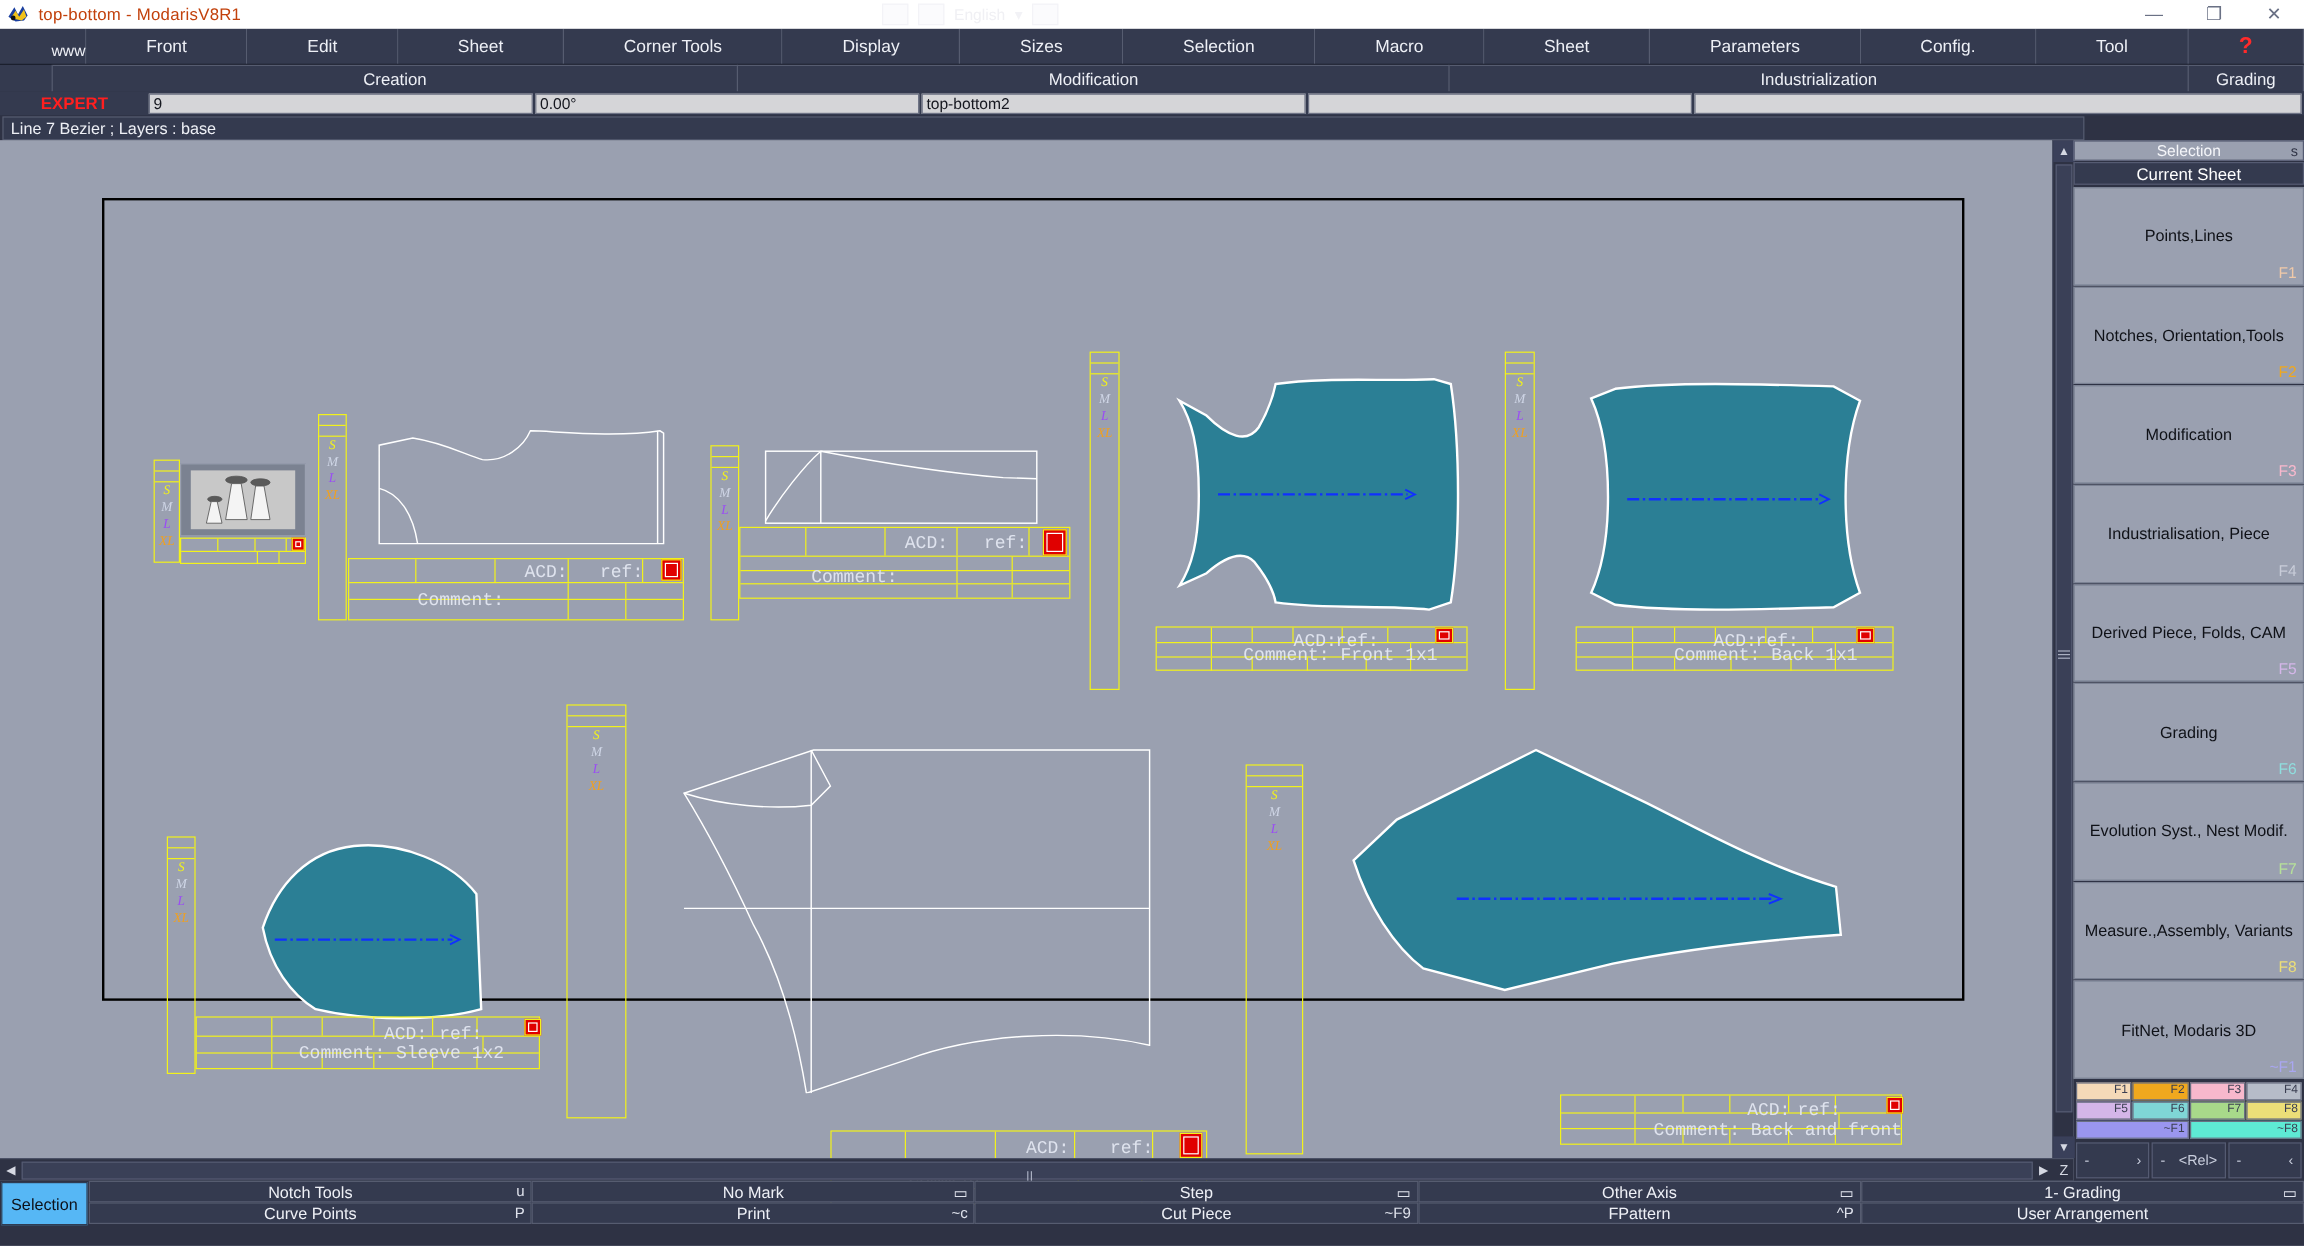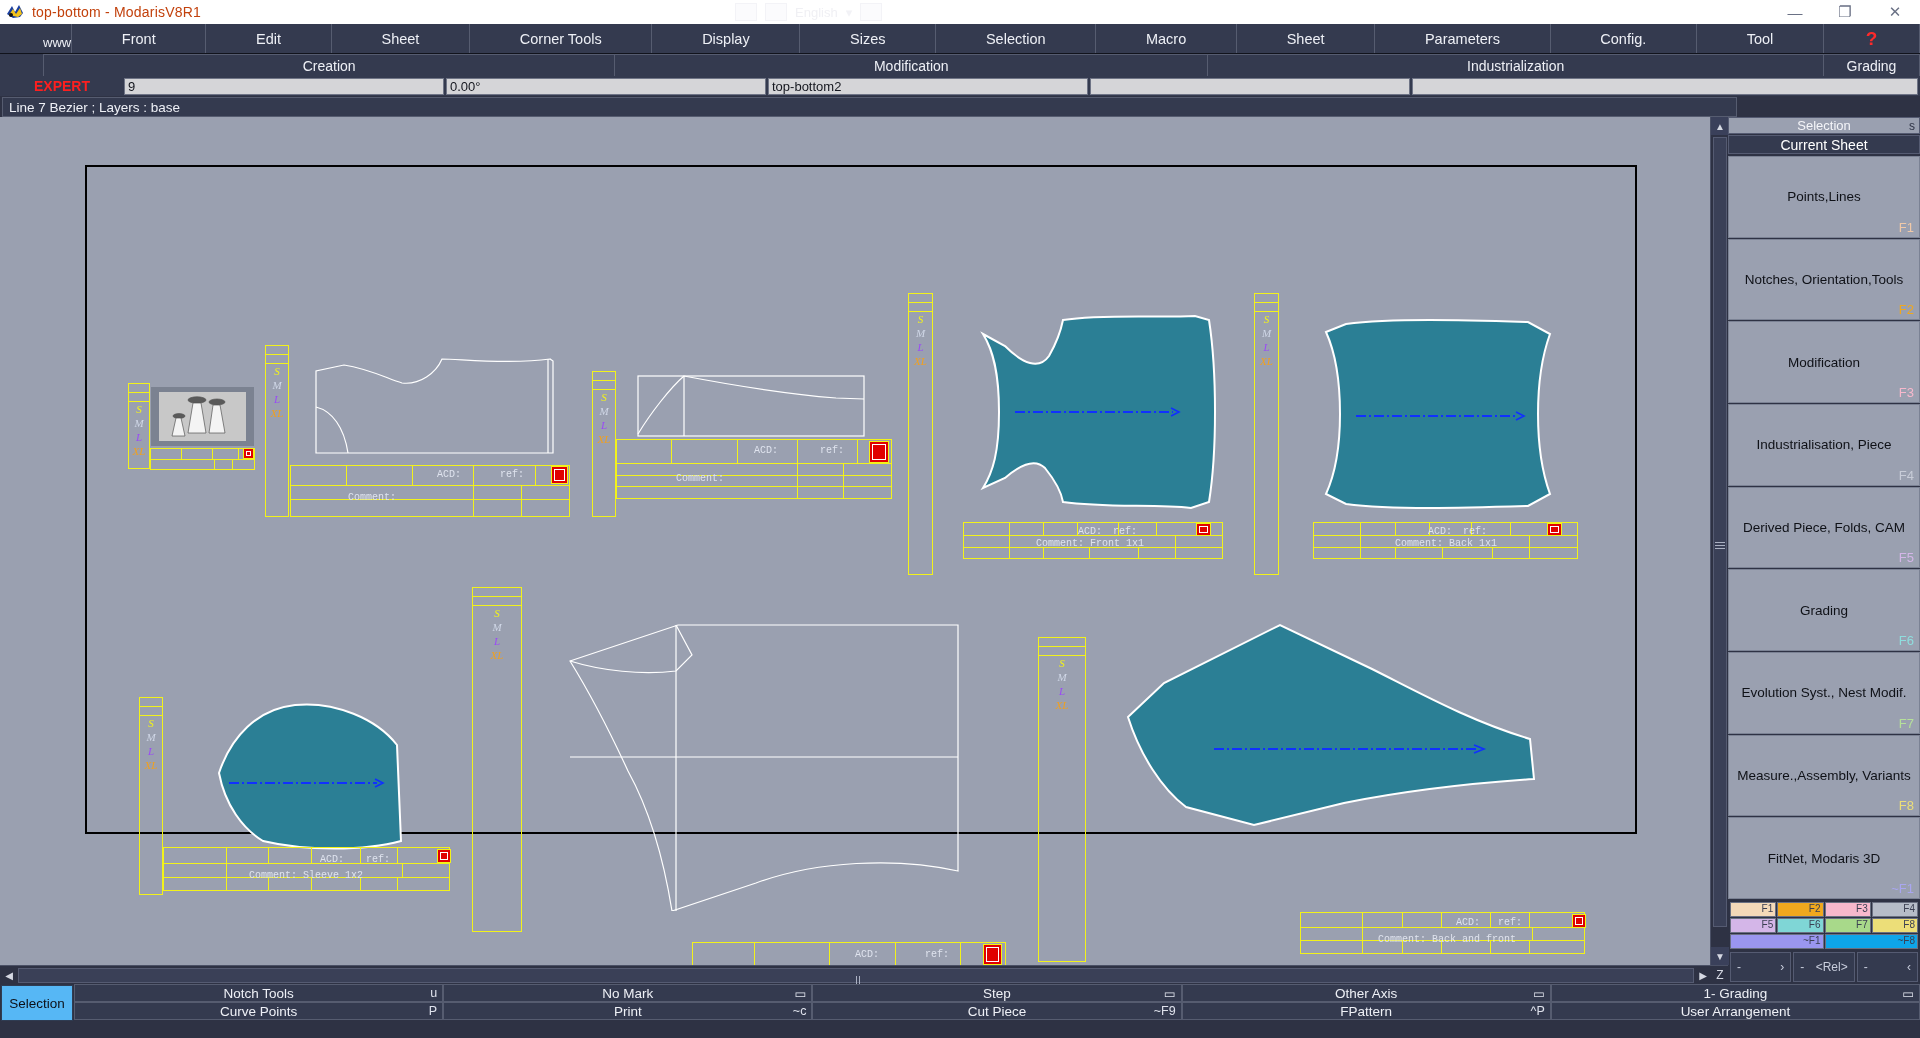--- a/index.html
+++ b/index.html
@@ -154,21 +154,21 @@
   .sizebar .hdr{ width:100%; height:9px; border-bottom:1px solid #f2f21a;}
   .sizebar .hdr2{ width:100%; height:9px; border-bottom:1px solid #f2f21a;}
   .sizebar .sz{ margin-top:1px;}
   .s-s{color:#f2f21a;} .s-m{color:#cfd6e6;} .s-l{color:#9a4cf5;} .s-xl{color:#f0a020;}
   .tbl{ position:absolute; border:1px solid #f2f21a; }
   .tbl .rw{ display:flex; border-bottom:1px solid #f2f21a; }
   .tbl .rw:last-child{ border-bottom:none;}
   .tbl .cl{ border-right:1px solid #f2f21a; height:100%; }
   .tbl .cl:last-child{ border-right:none;}
   .lbl{ position:absolute; color:#dfe3ee; font-family:"Liberation Mono", monospace;
-        font-size:10px; letter-spacing:0px; white-space:nowrap;}
+        font-size:15px; letter-spacing:0px; white-space:nowrap;}
   .redico{ position:absolute; background:#e00000; border:1px solid #f2f21a; }
   .redico::after{ content:""; position:absolute; left:2px; top:2px; right:2px; bottom:2px;
         border:1px solid #fff; }
   .teal{ fill:#2b7f95; stroke:#ffffff; stroke-width:2; }
   .wline{ fill:none; stroke:#ffffff; stroke-width:1.2; }
   .grain{ stroke:#1030ff; stroke-width:2; stroke-dasharray:10 3 2 3; fill:none;}
   .thumbimg{ position:absolute; background:#7b8291; border:1px solid #9aa0b0;}
 </style>
 </head>
 <body>
@@ -663,21 +663,21 @@
             <span>F7</span>
           </div>
         <div class="pc" style="background:#ecde78">
             <span>F8</span>
           </div>
       </div>
       <div class="prow">
         <div class="pc" style="background:#9a96ef">
             <span>~F1</span>
           </div>
-        <div class="pc" style="background:#0ea5e9">
+        <div class="pc" style="background:#5eead4">
             <span>~F8</span>
           </div>
       </div>
     </div>
 
     <div id="navrow">
       <div class="nb">
         <span>-</span>
         <span>›</span>
       </div>

